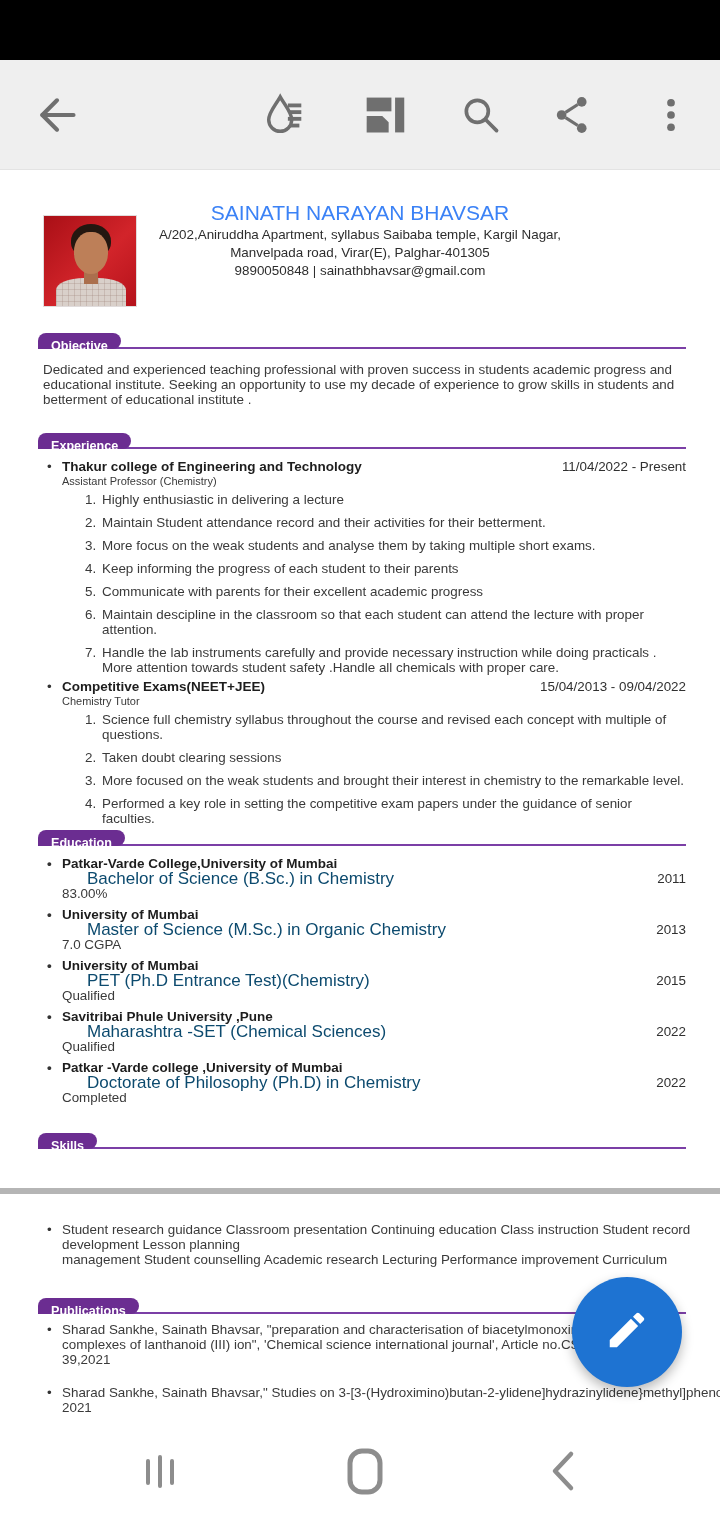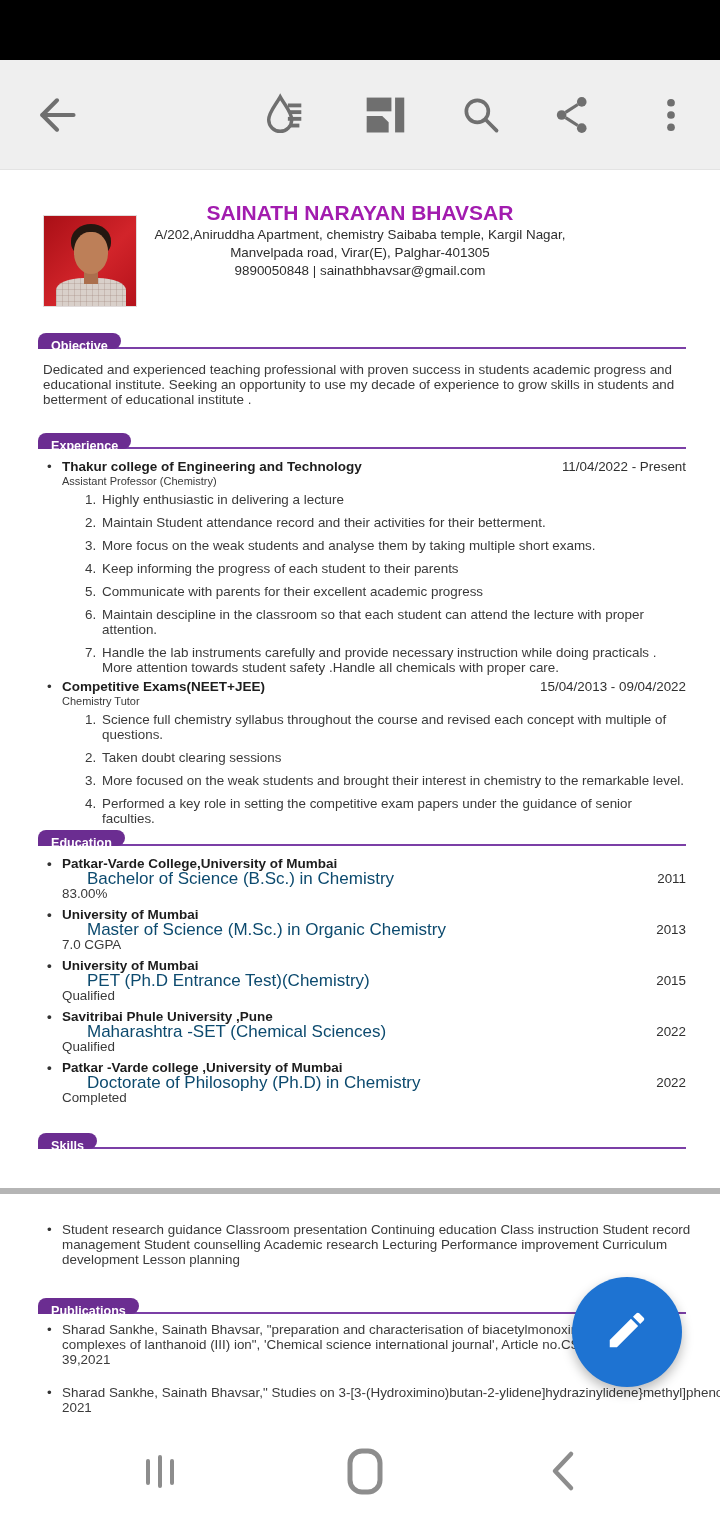--- a/index.html
+++ b/index.html
@@ -10,21 +10,21 @@
 
   
   .toolbar { position:absolute; left:0; top:60px; width:720px; height:110px; background:#efefef; border-bottom:1px solid #e3e3e3; }
   .tbtn { position:absolute; top:31px; width:48px; height:48px; display:flex; align-items:center; justify-content:center; cursor:pointer; }
   .tbtn svg { display:block; }
 
   
   .document { position:absolute; left:0; top:170px; width:720px; height:1255px; background:#fff; overflow:hidden; }
 
   .hdr { position:absolute; left:0; top:30px; width:720px; text-align:center; }
-  .hdr-name { font-size:21px; font-weight:bold; color:#a21caf; line-height:26px; }
+  .hdr-name { font-size:21px; font-weight:normal; color:#3b82f6; line-height:26px; }
   .hdr-line { font-size:13.4px; color:#2e2e2e; line-height:18px; }
 
   .photo { position:absolute; left:43px; top:45px; width:94px; height:92px; background:linear-gradient(135deg,#a90f16,#d2242a 55%,#b5121b); overflow:hidden; border:1px solid #e0dcdc; }
   .ph-hair { position:absolute; left:27px; top:8px; width:40px; height:34px; background:#241710; border-radius:50% 50% 45% 45%; }
   .ph-head { position:absolute; left:30px; top:16px; width:34px; height:42px; background:#bd7f58; border-radius:46% 46% 50% 50%; }
   .ph-neck { position:absolute; left:40px; top:54px; width:14px; height:14px; background:#ab6f4d; }
   .ph-shirt { position:absolute; left:12px; top:62px; width:70px; height:30px; background:#d9d0ca; border-radius:40% 40% 0 0;
       background-image:repeating-linear-gradient(0deg,rgba(150,120,110,.25) 0 1px,transparent 1px 6px),repeating-linear-gradient(90deg,rgba(150,120,110,.25) 0 1px,transparent 1px 6px); }
 
   .sec-head { position:absolute; left:0; width:720px; height:29px; }
@@ -150,21 +150,21 @@
 
   <div class="photo">
     <div class="ph-shirt"></div>
     <div class="ph-neck"></div>
     <div class="ph-hair"></div>
     <div class="ph-head"></div>
   </div>
 
   <div class="hdr">
     <div class="hdr-name">SAINATH NARAYAN BHAVSAR</div>
-    <div class="hdr-line">A/202,Aniruddha Apartment, chemistry Saibaba temple, Kargil Nagar,</div>
+    <div class="hdr-line">A/202,Aniruddha Apartment, syllabus Saibaba temple, Kargil Nagar,</div>
     <div class="hdr-line">Manvelpada road, Virar(E), Palghar-401305</div>
     <div class="hdr-line">9890050848 |  sainathbhavsar@gmail.com</div>
   </div>
 
   <div class="sec-head" style="top:150px;">
     <div class="sec-rule"></div>
     <div class="badge">Objective</div>
   </div>
   <div class="objective-text txt">
     <div class="nowrap">Dedicated and experienced teaching professional with proven success in students academic progress and</div>
@@ -258,22 +258,22 @@
 
   <div class="sec-head" style="top:950px;">
     <div class="sec-rule"></div>
     <div class="badge">Skills</div>
   </div>
 
   <div class="page-break"></div>
 
   <div class="skills-block txt bullet-before">
     <div class="nowrap">Student research guidance Classroom presentation Continuing education Class instruction Student record</div>
+    <div class="nowrap">development Lesson planning</div>
     <div class="nowrap">management Student counselling Academic research Lecturing Performance improvement Curriculum</div>
-    <div class="nowrap">development Lesson planning</div>
   </div>
 
   <div class="sec-head" style="top:1115px;">
     <div class="sec-rule"></div>
     <div class="badge">Publications</div>
   </div>
 
   <div class="pub txt bullet-before" style="top:1152px;">
     <div class="nowrap">Sharad Sankhe, Sainath Bhavsar, "preparation and characterisation of biacetylmonoxime hyd</div>
     <div class="nowrap">complexes of lanthanoid (III) ion", 'Chemical science international journal', Article no.CSIJ.66</div>

